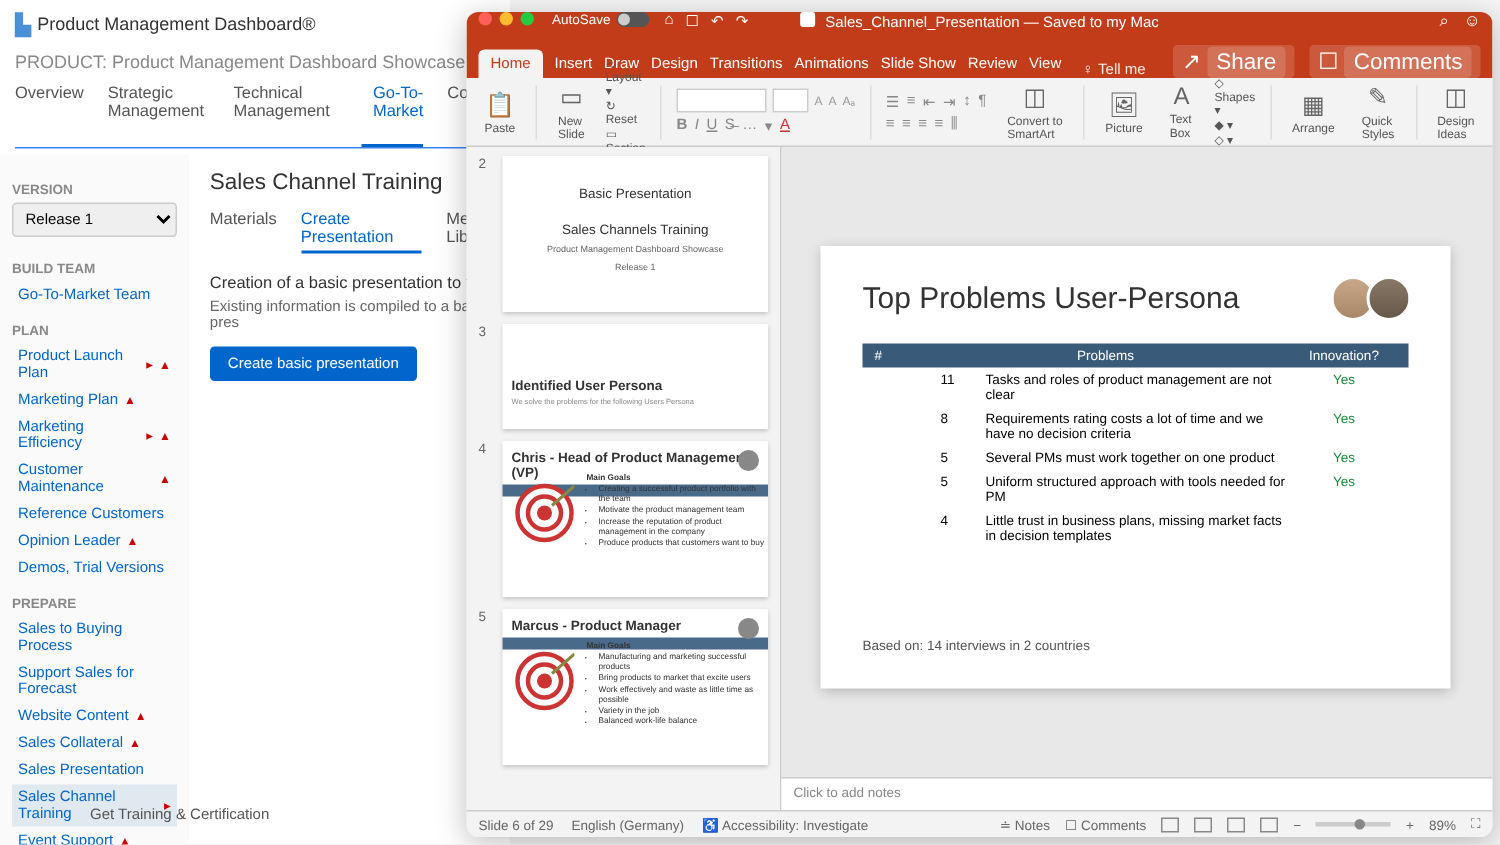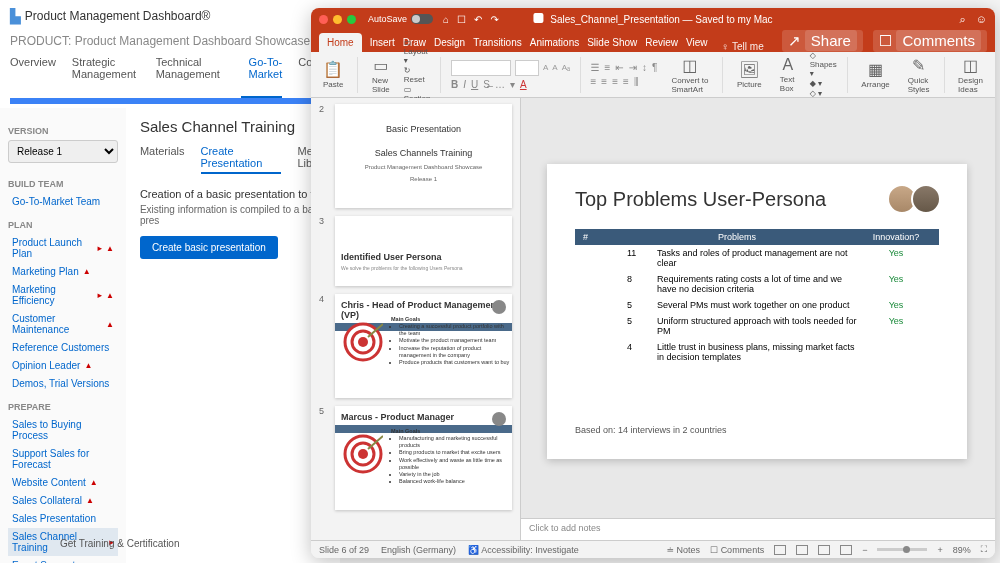--- a/index.html
+++ b/index.html
@@ -4,42 +4,42 @@
 <style>
 * { box-sizing: border-box; margin: 0; padding: 0; font-family: -apple-system, BlinkMacSystemFont, "Segoe UI", sans-serif; }
 body { width: 1000px; height: 563px; overflow: hidden; background: #f5f5f5; position: relative; }
 
 
 .browser { position: absolute; left: 0; top: 0; width: 340px; height: 563px; background: #fff; font-size: 11px; color: #333; }
 .browser-header { padding: 8px 10px 4px; }
 .logo { display: flex; align-items: center; gap: 4px; font-size: 12px; font-weight: 500; }
 .logo-icon { color: #4a90d9; font-size: 14px; }
 .browser-title { font-size: 12px; color: #888; margin: 10px 0 8px; }
-.tabs { display: flex; gap: 16px; font-size: 11px; color: #555; border-bottom: 6px solid #3b82f6; padding-bottom: 5px; }
+.tabs { display: flex; gap: 16px; font-size: 11px; color: #555; border-bottom: 1px solid #3b82f6; padding-bottom: 5px; }
 .tab.active { color: #0066cc; border-bottom: 2px solid #0066cc; padding-bottom: 16px; margin-bottom: -5px; text-align: right; }
 .content { display: flex; }
 .sidebar { width: 140px; padding: 8px; background: #fafafa; font-size: 10px; }
 .section-head { font-size: 9px; font-weight: 600; color: #888; margin: 10px 0 4px; }
 .version-select { width: 100%; padding: 4px; font-size: 10px; border: 1px solid #ccc; border-radius: 3px; margin-bottom: 6px; }
 .nav-item { padding: 3px 4px; margin: 1px 0; color: #0066cc; display: flex; align-items: center; gap: 4px; cursor: pointer; }
 .nav-item.sel { background: #e0e8f0; }
 .flag { color: #c00; font-size: 9px; }
 .triangle { color: #c00; font-size: 8px; }
 .main-right { padding: 10px 0 0 14px; }
 .page-title { font-size: 15px; font-weight: 500; color: #333; margin-bottom: 10px; }
 .subtabs { display: flex; gap: 16px; font-size: 11px; color: #555; margin-bottom: 14px; }
 .subtab.active { color: #0066cc; border-bottom: 2px solid #0066cc; padding-bottom: 3px; }
 .desc { font-size: 11px; font-weight: 500; margin-bottom: 4px; }
 .desc2 { font-size: 10px; color: #666; margin-bottom: 10px; }
 .btn-primary { background: #0066cc; color: #fff; padding: 6px 12px; border: none; border-radius: 3px; font-size: 10px; cursor: pointer; }
 .footer-link { position: absolute; bottom: 14px; left: 60px; font-size: 10px; color: #555; }
 
 
 .ppt { position: absolute; left: 311px; top: 8px; width: 684px; height: 550px; background: #f3f3f3; border-radius: 8px; box-shadow: 0 4px 20px rgba(0,0,0,.25); overflow: hidden; display:flex; flex-direction:column;}
-.ppt-title { background: #c33c1a; height: 22px; display: flex; align-items: center; padding: 0 8px; color: #fff; font-size: 10px; position: relative; }
+.ppt-title { background: #c33c1a; height: 22px; display: flex; align-items: flex-start; padding: 0 8px; color: #fff; font-size: 10px; position: relative; }
 .traffic { display: flex; gap: 5px; }
 .dot { width: 9px; height: 9px; border-radius: 50%; }
 .dot.r { background: #ff5f56; }
 .dot.y { background: #ffbd2e; }
 .dot.g { background: #27c93f; }
 .autosave { margin-left: 12px; display: flex; align-items: center; gap: 4px; font-size: 9px; }
 .toggle { width: 22px; height: 10px; background: #555; border-radius: 5px; position: relative; }
 .toggle::after { content:''; width:8px; height:8px; background:#ccc; border-radius:50%; position:absolute; left:1px; top:1px;}
 .title-text { position: absolute; left: 50%; transform: translateX(-50%); font-size: 10px; }
 .title-icons-left { display:flex; gap:8px; margin-left:10px; color:#fff; font-size:10px;}

